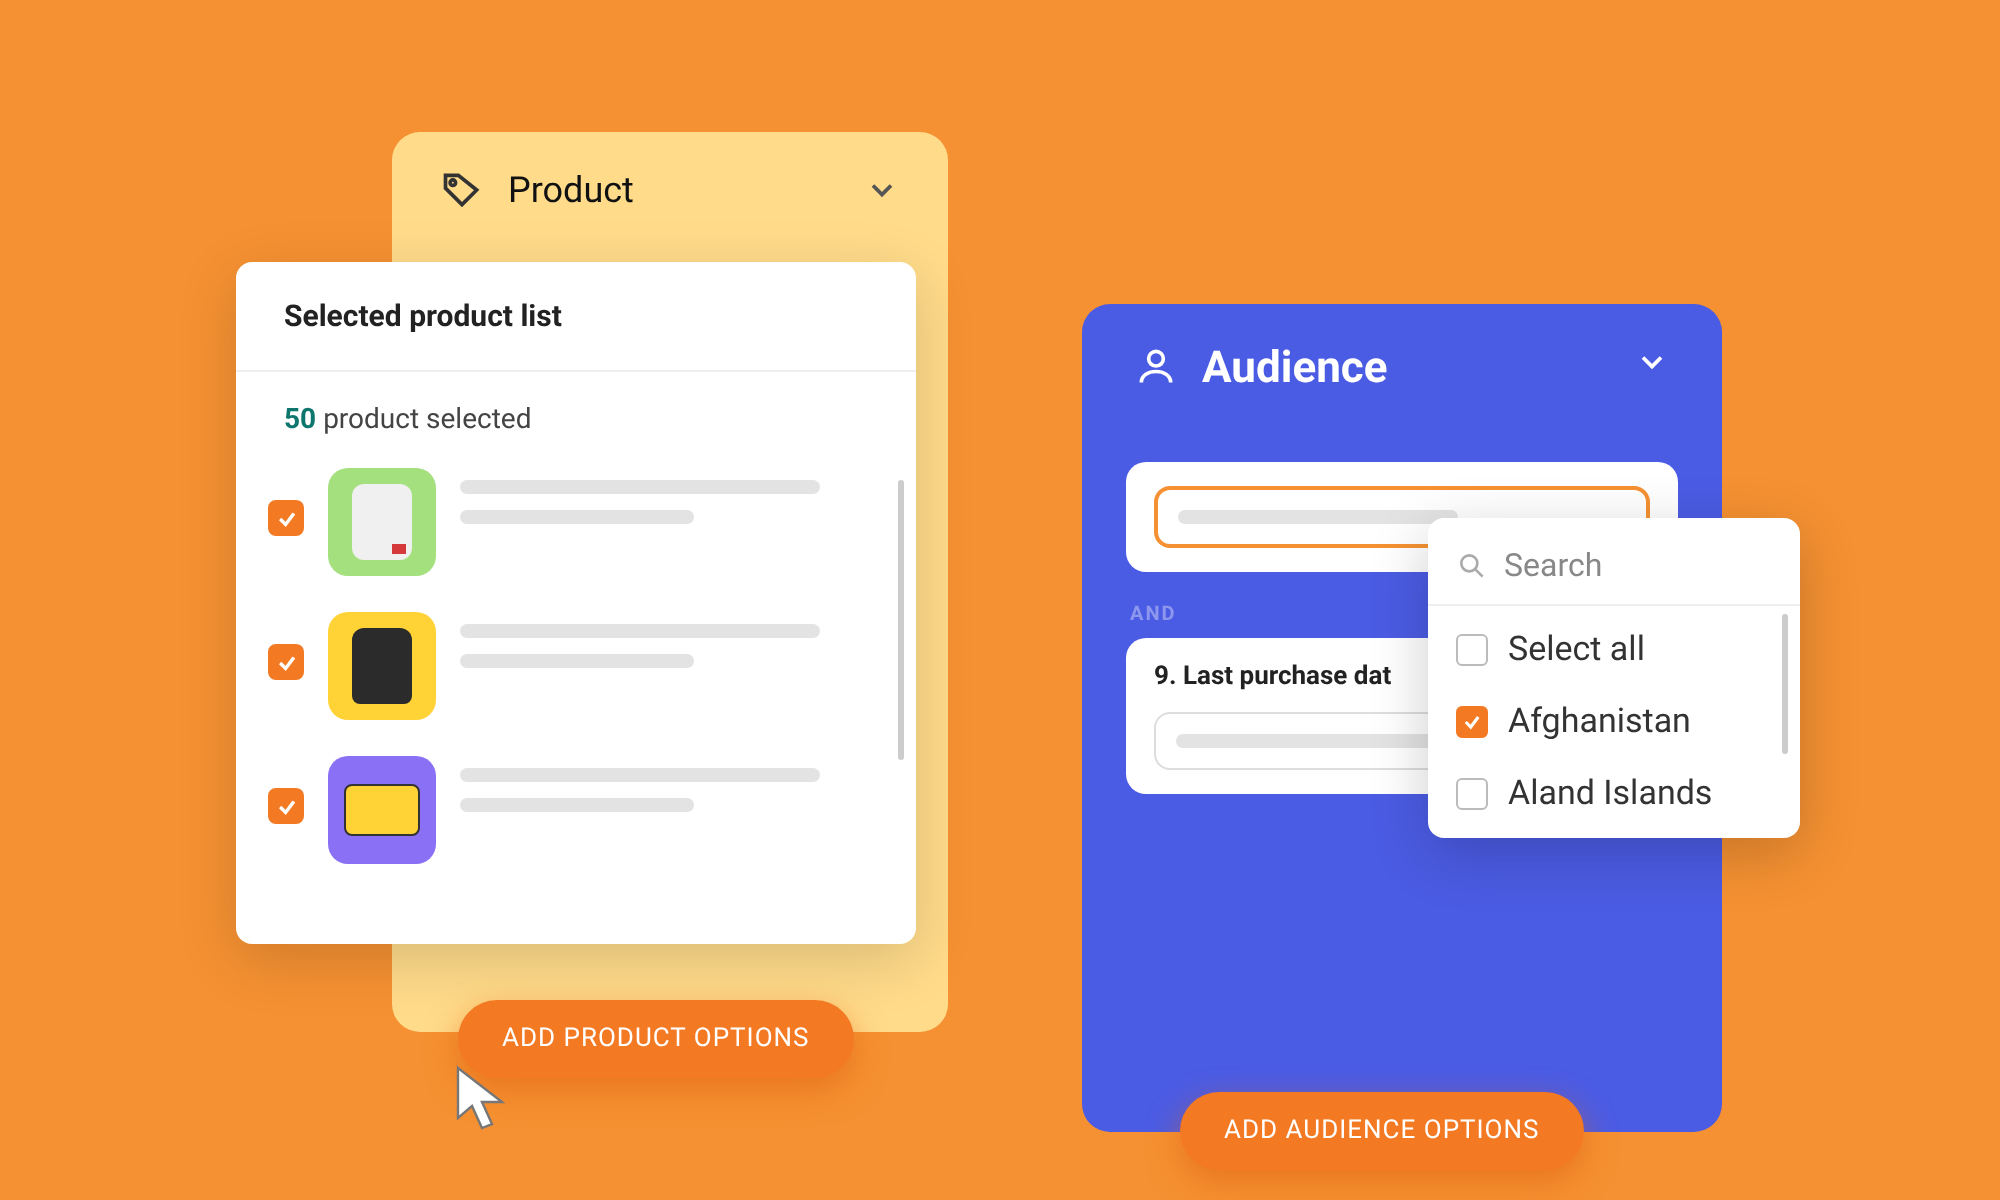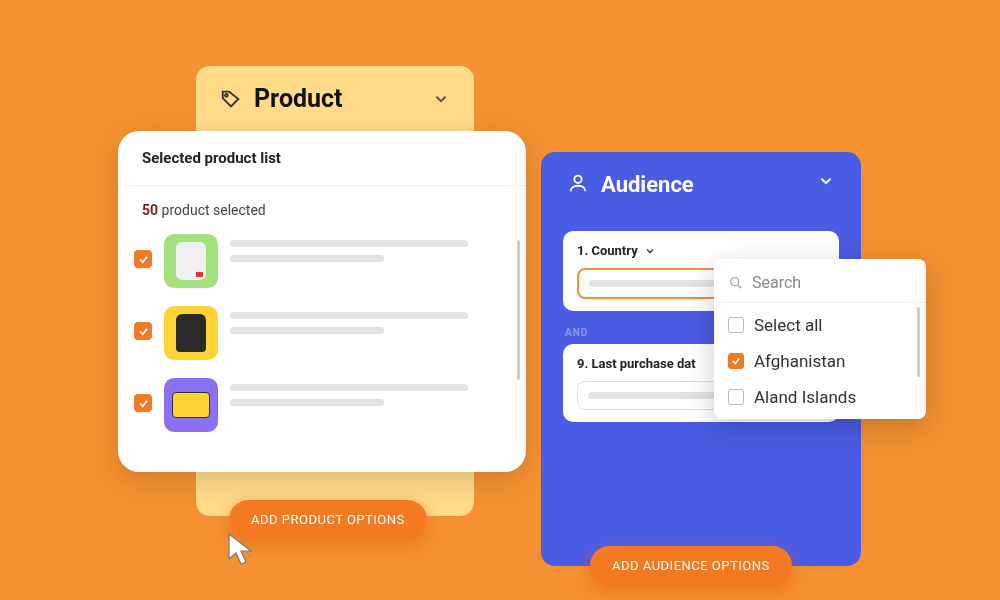--- a/index.html
+++ b/index.html
@@ -1,26 +1,26 @@
 <!DOCTYPE html>
 <html><head>
 <meta charset="utf-8">
 <style>
 *{box-sizing:border-box;margin:0;padding:0;font-family:-apple-system,BlinkMacSystemFont,'Segoe UI',Roboto,sans-serif}
 body{background:#f59132;width:1000px;height:600px;position:relative;overflow:hidden}
 
 .product-card{position:absolute;left:196px;top:66px;width:278px;height:450px;background:#ffdb8a;border-radius:14px}
 .product-header{display:flex;align-items:center;gap:12px;padding:18px 24px}
-.product-title{font-size:25px;font-weight:700;color:#111}
+.product-title{font-size:18px;font-weight:400;color:#111}
 .product-chevron{margin-left:auto;color:#555}
 
-.product-popup{position:absolute;left:118px;top:131px;width:408px;height:341px;background:#fff;border-radius:21px;box-shadow:0 8px 30px rgba(0,0,0,.15)}
+.product-popup{position:absolute;left:118px;top:131px;width:340px;height:341px;background:#fff;border-radius:8px;box-shadow:0 8px 30px rgba(0,0,0,.15)}
 .popup-title{padding:18px 24px;font-size:15px;font-weight:700;color:#222;border-bottom:1px solid #eee}
 .popup-count{padding:16px 24px;font-size:14px;color:#444}
-.count-num{color:#7f1d1d;font-weight:700}
+.count-num{color:#0f766e;font-weight:700}
 .pl{padding:0 16px 16px;position:relative}
 .pl-item{display:flex;align-items:flex-start;gap:12px;margin-bottom:18px}
 .cb{width:18px;height:18px;background:#f47923;border-radius:4px;display:flex;align-items:center;justify-content:center;margin-top:16px;flex-shrink:0}
 .cb svg{width:11px;height:11px}
 .thumb{width:54px;height:54px;border-radius:10px;display:flex;align-items:center;justify-content:center;flex-shrink:0}
 .t1{background:#a4e07e}
 .t2{background:#ffd336}
 .t3{background:#8970f5}
 .bag{width:30px;height:38px;border-radius:6px}
 .bag1{background:#f0f0f0;position:relative}
@@ -44,21 +44,21 @@
 .aud-title{font-size:22px;font-weight:700;color:#fff}
 .aud-chevron{margin-left:auto;color:#fff}
 .aud-body{padding:14px 22px}
 .filter{background:#fff;border-radius:10px;padding:12px 14px;margin-bottom:10px}
 .filter-label{font-size:13px;font-weight:700;color:#222;display:flex;align-items:center;gap:6px;margin-bottom:10px}
 .filter-input{border:2px solid #f59132;border-radius:8px;padding:10px;display:flex;align-items:center}
 .grayline{height:7px;background:#e3e3e3;border-radius:4px;flex:1;max-width:140px}
 .and{color:#8d97ee;font-size:10px;font-weight:700;letter-spacing:1px;padding:6px 2px}
 .filter2-input{border:1px solid #ddd;border-radius:8px;padding:10px}
 
-.dropdown{position:absolute;left:714px;top:259px;width:212px;background:#fff;border-radius:8px;box-shadow:0 8px 30px rgba(0,0,0,.2);padding:4px 0}
+.dropdown{position:absolute;left:714px;top:259px;width:186px;background:#fff;border-radius:8px;box-shadow:0 8px 30px rgba(0,0,0,.2);padding:4px 0}
 .dd-search{display:flex;align-items:center;gap:8px;padding:10px 14px;color:#888}
 .dd-line{border-top:1px solid #eee;margin:0 0 4px}
 .dd-item{display:flex;align-items:center;gap:10px;padding:8px 14px;font-size:17px;color:#333}
 .dd-cb{width:16px;height:16px;border:1.5px solid #bbb;border-radius:3px;flex-shrink:0}
 .dd-cb.on{background:#f47923;border-color:#f47923;display:flex;align-items:center;justify-content:center}
 .dd-scroll{position:absolute;right:6px;top:48px;width:3px;height:70px;background:#ccc;border-radius:2px}
 
 svg{display:block}
 </style>
 </head>
@@ -150,26 +150,20 @@
     </span>
     <span class="aud-title">Audience</span>
     <span class="aud-chevron">
       <svg width="18" height="18" viewBox="0 0 24 24" fill="none" stroke="currentColor" stroke-width="2.5">
           <polyline points="6 9 12 15 18 9"></polyline>
         </svg>
     </span>
   </div>
   <div class="aud-body">
     <div class="filter">
-      <div class="filter-label">
-        <span>1. Country</span>
-        <svg width="12" height="12" viewBox="0 0 24 24" fill="none" stroke="#333" stroke-width="2.5">
-            <polyline points="6 9 12 15 18 9"></polyline>
-          </svg>
-      </div>
       <div class="filter-input">
           <div class="grayline"></div>
         </div>
     </div>
     <div class="and">AND</div>
     <div class="filter">
       <div class="filter-label">
         <span>9. Last purchase dat</span>
       </div>
       <div class="filter2-input">

